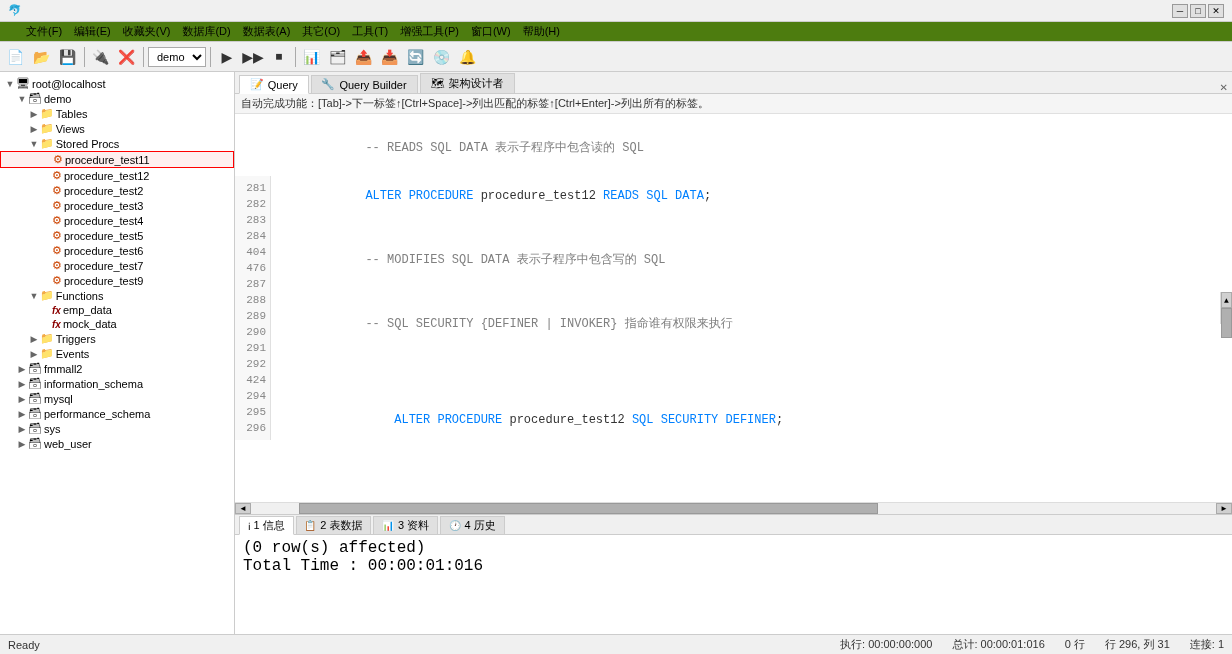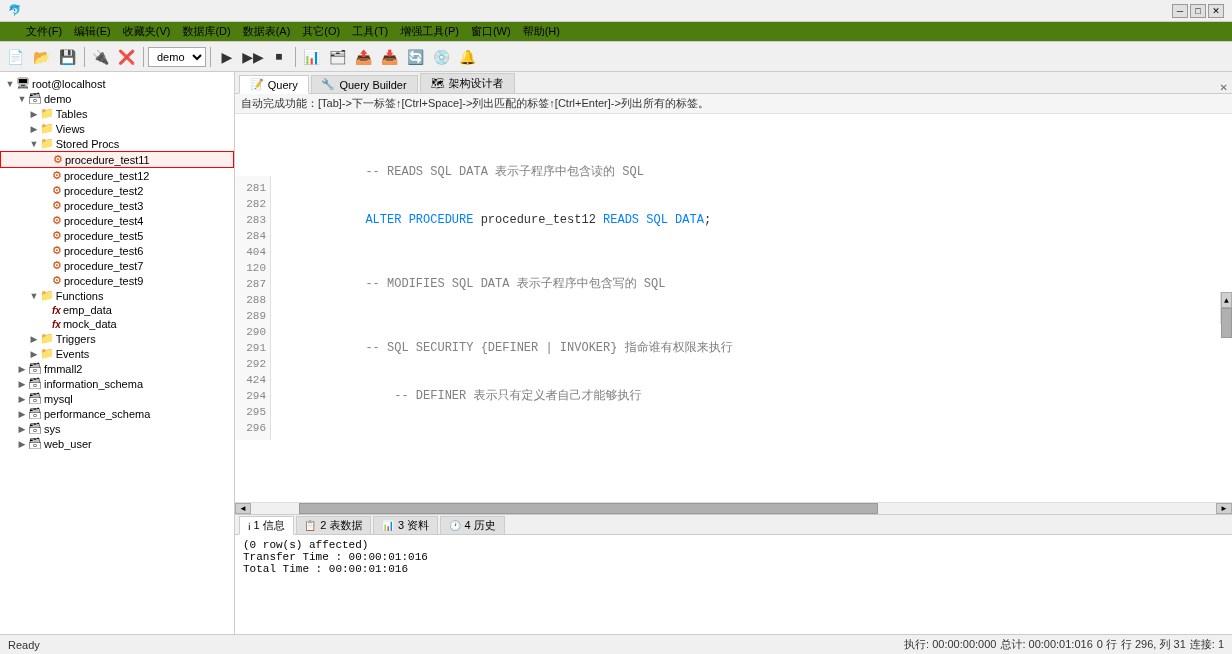--- a/index.html
+++ b/index.html
@@ -67,21 +67,21 @@
       background: #f0f0f0;
       border-top: 1px solid #ccc;
       display: flex;
       align-items: center;
       padding: 0 8px;
       font-size: 11px;
       color: #333;
       justify-content: space-between;
     }
     .status-left { display: flex; gap: 4px; }
-    .status-right { display: flex; gap: 4px; text-align: right; }
+    .status-right { display: flex; gap: 20px; text-align: right; }
 
     
     .left-panel {
       width: 235px;
       background: white;
       border-right: 1px solid #ccc;
       overflow-y: auto;
       font-size: 11px;
     }
     .tree-item {
@@ -190,21 +190,21 @@
       background: #e0e0e0;
       margin-right: 2px;
       display: flex; align-items: center; gap: 3px;
     }
     .result-tab.active { background: white; border-bottom: 1px solid white; margin-bottom: -1px; }
     .result-tab-icon { font-size: 10px; }
     .result-content {
       flex: 1;
       padding: 4px 8px;
       font-family: Consolas, 'Courier New', monospace;
-      font-size: 11px;
+      font-size: 16px;
       overflow: auto;
       background: white;
     }
 
     
     ::-webkit-scrollbar { width: 10px; height: 10px; }
     ::-webkit-scrollbar-track { background: #f0f0f0; }
     ::-webkit-scrollbar-thumb { background: #b0b0b0; border: 1px solid #ccc; }
 
     .tree-root { padding: 4px 0; }
@@ -468,21 +468,21 @@
 
     <div style="flex:1; display:flex; flex-direction:column; overflow:hidden;">
 
       <div class="code-editor">
         <div class="line-numbers">
           <div class="line-number">281</div>
           <div class="line-number">282</div>
           <div class="line-number">283</div>
           <div class="line-number">284</div>
           <div class="line-number">404</div>
-          <div class="line-number">120</div>
+          <div class="line-number">476</div>
           <div class="line-number">287</div>
           <div class="line-number">288</div>
           <div class="line-number">289</div>
           <div class="line-number">290</div>
           <div class="line-number">291</div>
           <div class="line-number">292</div>
           <div class="line-number">424</div>
           <div class="line-number">294</div>
           <div class="line-number">295</div>
           <div class="line-number">296</div>
@@ -504,23 +504,26 @@
           </div>
 
 
           <div class="code-line">&nbsp;</div>
 
           <div class="code-line">
             <span class="c-comment">-- SQL SECURITY {DEFINER | INVOKER} 指命谁有权限来执行</span>
           </div>
 
           <div class="code-line">
-            <span>&nbsp;&nbsp;&nbsp;&nbsp;</span><span class="c-comment">-- DEFINER 表示只有定义者自己才能够执行</span>
-          </div>
-
+            <span>&nbsp;&nbsp;&nbsp;&nbsp;</span>
+          </div>
+
+          <div class="code-line">
+            <span>&nbsp;&nbsp;&nbsp;&nbsp;</span><span class="c-cyan">ALTER PROCEDURE </span><span style="color:#333;">procedure_test12 </span><span class="c-cyan">SQL SECURITY DEFINER</span><span style="color:#333;">;</span>
+          </div>
 
           <div class="code-line">
             
           </div>
 
         </div>
 
         <div style="width:12px; background:#f0f0f0; border-left:1px solid #ddd; display:flex; flex-direction:column;">
           <div style="height:16px; background:#d0d0d0; border:1px solid #aaa; display:flex; align-items:center; justify-content:center; font-size:8px; cursor:pointer;">▲</div>
           <div style="flex:1; position:relative;">
@@ -552,21 +555,20 @@
             <span class="result-tab-icon">📊</span>
             <span>3 资料</span>
           </div>
           <div class="result-tab">
             <span class="result-tab-icon">🕐</span>
             <span>4 历史</span>
           </div>
         </div>
         <div class="result-content">
           <div>(0 row(s) affected)</div>
-          <div>Transfer Time  : 00:00:01:016</div>
           <div>Total Time     : 00:00:01:016</div>
         </div>
       </div>
     </div>
   </div>
 </div>
 
 <div class="status-bar">
   <div class="status-left">
     <span>Ready</span>

